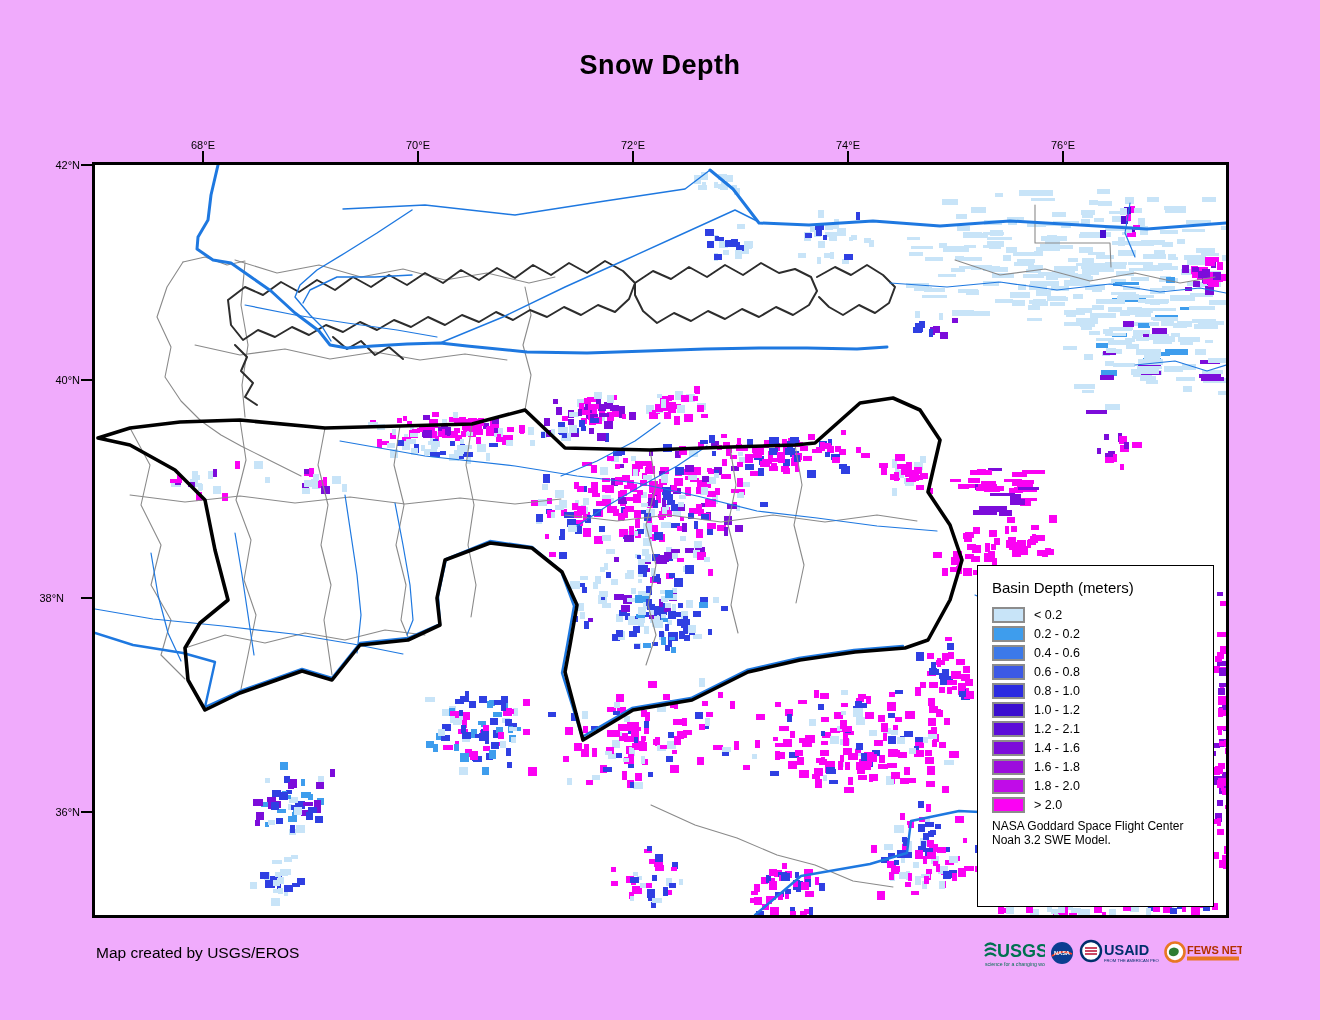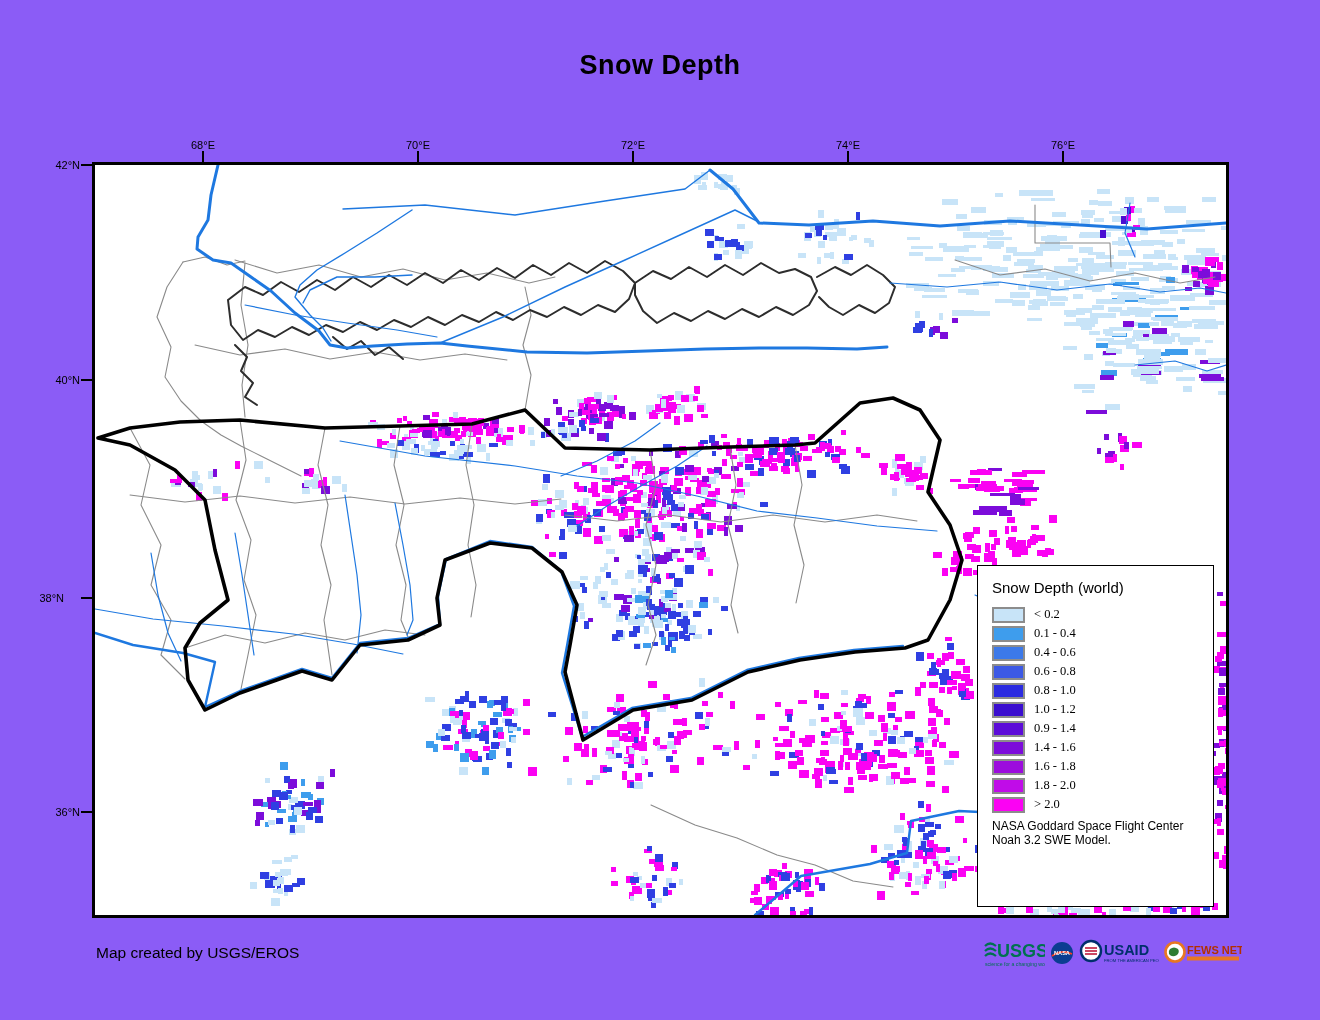--- a/index.html
+++ b/index.html
@@ -1,29 +1,29 @@
 <!DOCTYPE html>
 <html><head>
 <meta charset="utf-8">
 <style>
   html,body{margin:0;padding:0;background:#fff;font-family:"Liberation Sans",sans-serif;color:#000;}
-  #page{position:relative;width:1320px;height:1020px;background:#8b5cf6;overflow:hidden;}
+  #page{position:relative;width:1320px;height:1020px;background:#f0abfc;overflow:hidden;}
   .title{position:absolute;top:50px;left:0;width:1320px;text-align:center;font-size:27px;font-weight:bold;letter-spacing:.5px;}
   .subtitle{position:absolute;top:92px;left:0;width:1320px;text-align:center;font-size:21px;}
   #map-frame{position:absolute;left:92px;top:162px;width:1131px;height:750px;border:3px solid #000;background:#fff;}
   #map-svg{display:block;width:1131px;height:750px;overflow:hidden;}
   .tick-label{position:absolute;font-size:11px;}
   .tick-label.top{width:44px;text-align:center;top:139px;}
   .tick-label.left{width:46px;text-align:right;}
   .tick-mark{position:absolute;background:#000;}
   .legend{position:absolute;left:977px;top:565px;width:237px;height:342px;background:#fff;border:1px solid #000;box-sizing:border-box;padding:13px 8px 6px 14px;z-index:5;}
   .legend-title{font-size:15px;margin-bottom:9px;}
   .lrow{display:flex;align-items:center;height:19px;}
   .lswatch{width:29px;height:12px;border:2px solid #8c8c8c;box-sizing:content-box;flex:0 0 auto;}
-  .llabel{font-size:12.5px;margin-left:9px;font-family:Liberation Serif, serif;}
+  .llabel{font-size:12.5px;margin-left:9px;}
   .linerow{display:flex;align-items:center;height:17px;}
   .lsample{width:48px;flex:0 0 auto;position:relative;}
   .ls-basin{height:4px;background:#000;}
   .ls-intl{height:6px;background:#b5b5b5;}
   .ls-intl .dash{position:absolute;left:0;top:2px;width:100%;height:2px;
      background:repeating-linear-gradient(90deg,#111 0 7px,transparent 7px 10px,#111 10px 12px,transparent 12px 15px);}
   .ls-river{height:2.5px;background:#1e78e0;}
   .linelabel{font-size:14px;margin-left:12px;}
   .legend-src{font-size:12px;line-height:1.18;margin-top:5px;}
   .footer-credit{position:absolute;left:96px;top:944px;font-size:15.5px;}
@@ -2042,49 +2042,49 @@
           <path d="M880,430L930,452L980,468L1030,486L1058,504" fill="none" stroke="#1e78e0" stroke-width="1.2" stroke-linejoin="round" stroke-linecap="round"></path>
           <path d="M150,140L200,150L252,158L302,165L342,172" fill="none" stroke="#1e78e0" stroke-width="1.2" stroke-linejoin="round" stroke-linecap="round"></path>
         </g>
         <g>
           <path d="M3,273L35,263L85,257L145,255L230,263L305,261L377,259L430,245L470,283L555,285L635,282L700,280L720,278L738,262L765,238L798,233L825,245L845,275L833,327L855,360L867,395L855,435L833,475L810,483L760,487L705,495L653,507L597,535L538,545L488,575L470,507L475,480L482,440L467,407L437,383L395,378L350,395L342,433L345,460L313,475L265,480L237,515L207,506L145,528L110,545L93,515L90,483L105,458L133,435L120,385L110,335L80,305L35,280L3,273" fill="none" stroke="#000000" stroke-width="3.6" stroke-linejoin="round" stroke-linecap="round"></path>
         </g>
       </svg>
   </div>
 
   <div class="legend">
-    <div class="legend-title">Snow Depth (world)</div>
+    <div class="legend-title">Basin Depth (meters)</div>
     <div>
         <div class="lrow">
           <div class="lswatch" style="background: rgb(200, 228, 248);"></div>
           <div class="llabel">&lt; 0.2</div>
         </div>
         <div class="lrow">
           <div class="lswatch" style="background: rgb(62, 157, 237);"></div>
-          <div class="llabel">0.1 - 0.4</div>
+          <div class="llabel">0.2 - 0.2</div>
         </div>
         <div class="lrow">
           <div class="lswatch" style="background: rgb(60, 121, 233);"></div>
           <div class="llabel">0.4 - 0.6</div>
         </div>
         <div class="lrow">
           <div class="lswatch" style="background: rgb(60, 89, 229);"></div>
           <div class="llabel">0.6 - 0.8</div>
         </div>
         <div class="lrow">
           <div class="lswatch" style="background: rgb(43, 43, 224);"></div>
           <div class="llabel">0.8 - 1.0</div>
         </div>
         <div class="lrow">
           <div class="lswatch" style="background: rgb(58, 14, 207);"></div>
           <div class="llabel">1.0 - 1.2</div>
         </div>
         <div class="lrow">
           <div class="lswatch" style="background: rgb(92, 12, 216);"></div>
-          <div class="llabel">0.9 - 1.4</div>
+          <div class="llabel">1.2 - 2.1</div>
         </div>
         <div class="lrow">
           <div class="lswatch" style="background: rgb(124, 12, 218);"></div>
           <div class="llabel">1.4 - 1.6</div>
         </div>
         <div class="lrow">
           <div class="lswatch" style="background: rgb(156, 12, 221);"></div>
           <div class="llabel">1.6 - 1.8</div>
         </div>
         <div class="lrow">

